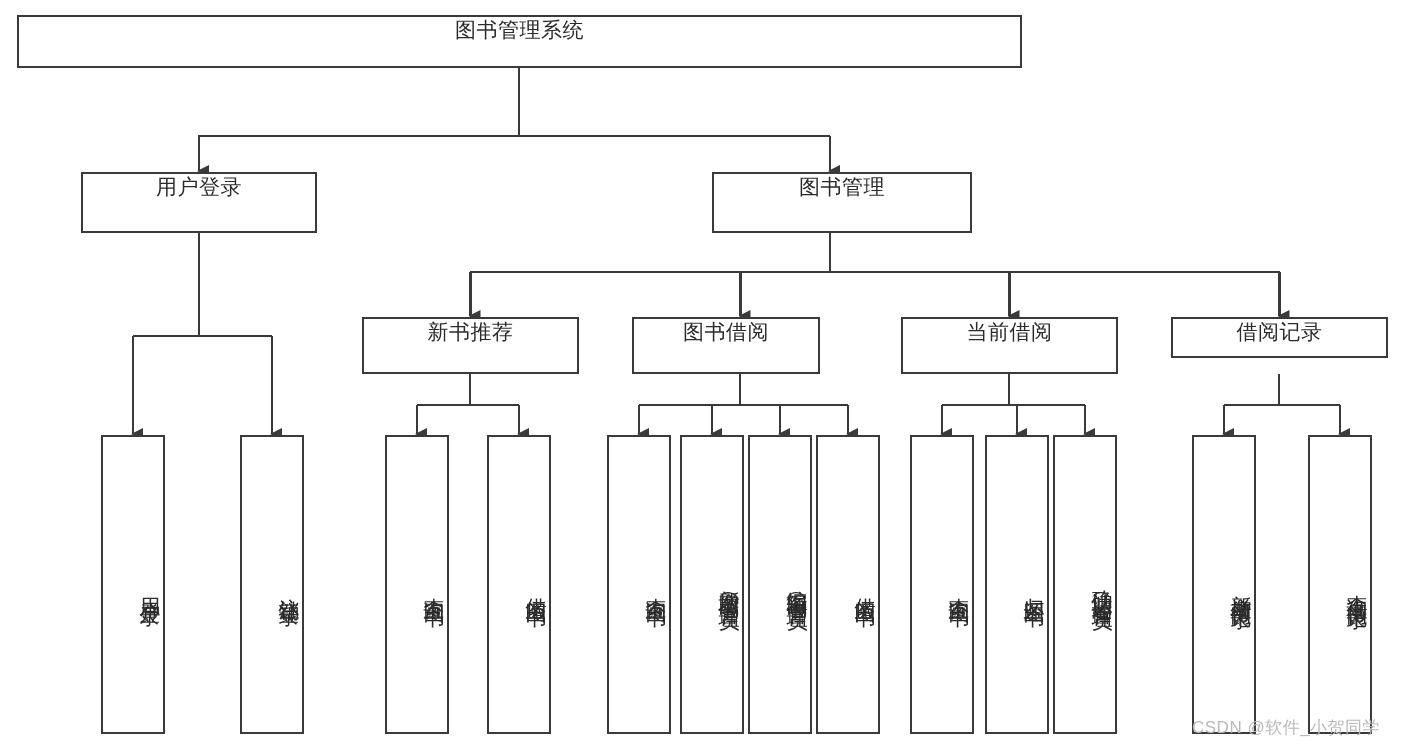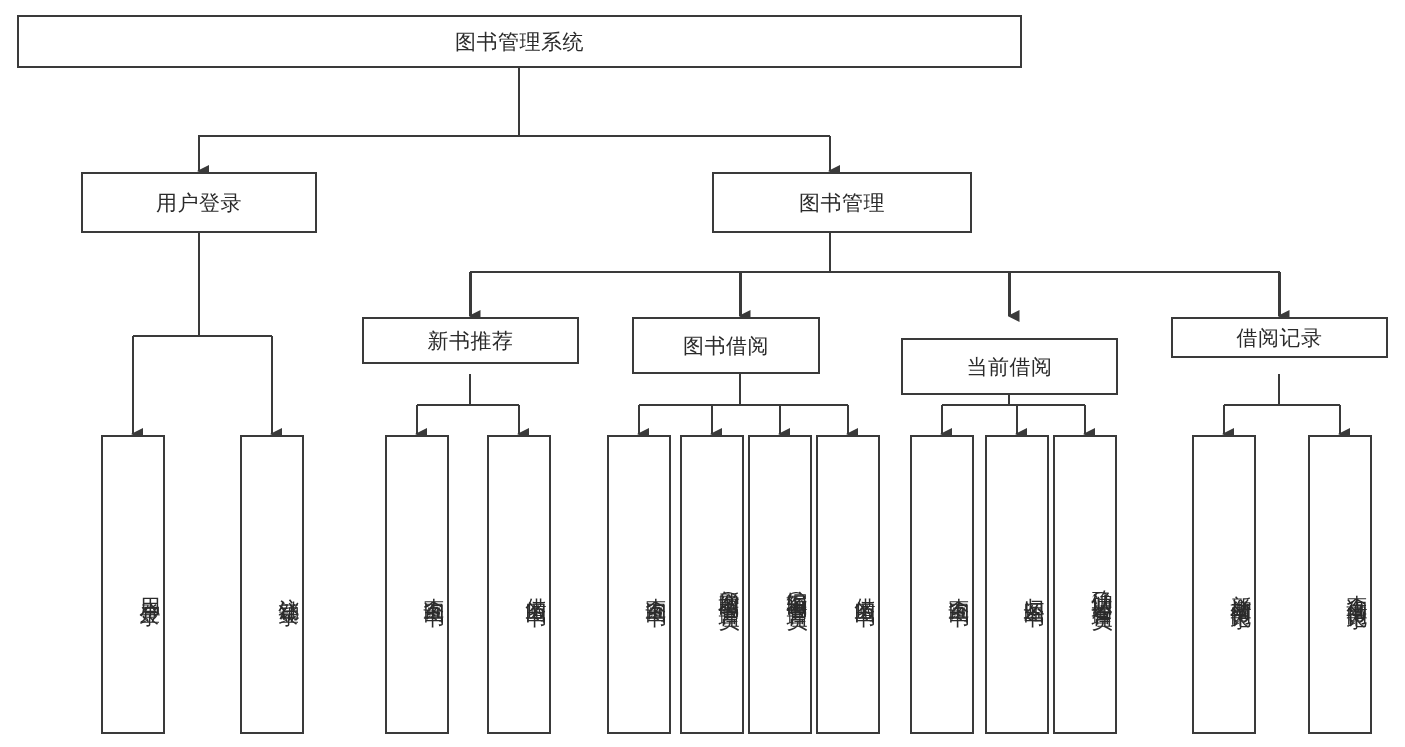--- a/index.html
+++ b/index.html
@@ -24,21 +24,20 @@
     width: 1405px;
     height: 747px;
     pointer-events: none;
   }
   .node {
     position: absolute;
     box-sizing: border-box;
     border: 2.2px solid #3a3a3a;
     background: #ffffff;
     display: flex;
-    align-items: center;
     justify-content: center;
     color: #2b2b2b;
     letter-spacing: 0.5px;
   }
   .node.horizontal {
     font-size: 21px;
     line-height: 1.2;
     white-space: nowrap;
   }
   .node.vertical {
@@ -116,27 +115,27 @@
   <div id="nodes-layer">
       <div class="node horizontal" style="left: 17px; top: 15px; width: 1005px; height: 53px;">
         <span class="hlabel">图书管理系统</span>
       </div>
       <div class="node horizontal" style="left: 81px; top: 172px; width: 236px; height: 61px;">
         <span class="hlabel">用户登录</span>
       </div>
       <div class="node horizontal" style="left: 712px; top: 172px; width: 260px; height: 61px;">
         <span class="hlabel">图书管理</span>
       </div>
-      <div class="node horizontal" style="left: 362px; top: 317px; width: 217px; height: 47px;">
+      <div class="node horizontal" style="left: 362px; top: 317px; width: 217px; height: 57px;">
         <span class="hlabel">新书推荐</span>
       </div>
       <div class="node horizontal" style="left: 632px; top: 317px; width: 188px; height: 57px;">
         <span class="hlabel">图书借阅</span>
       </div>
-      <div class="node horizontal" style="left: 901px; top: 317px; width: 217px; height: 57px; margin-top: 21px;">
+      <div class="node horizontal" style="left: 901px; top: 317px; width: 217px; height: 57px;">
         <span class="hlabel">当前借阅</span>
       </div>
       <div class="node horizontal" style="left: 1171px; top: 317px; width: 217px; height: 41px;">
         <span class="hlabel">借阅记录</span>
       </div>
       <div class="node vertical" style="left: 101px; top: 435px; width: 64px; height: 299px;">
         <span class="vlabel">用户登录</span>
       </div>
       <div class="node vertical" style="left: 240px; top: 435px; width: 64px; height: 299px;">
         <span class="vlabel">注销登录</span>
@@ -169,14 +168,15 @@
         <span class="vlabel">确认归还（管理员）</span>
       </div>
       <div class="node vertical" style="left: 1192px; top: 435px; width: 64px; height: 299px;">
         <span class="vlabel">新增借阅记录</span>
       </div>
       <div class="node vertical" style="left: 1308px; top: 435px; width: 64px; height: 299px;">
         <span class="vlabel">查询借阅记录</span>
       </div>
     </div>
 
+  <div class="watermark" style="left: 1192px; top: 716px; color: rgb(185, 185, 185);">CSDN @软件_小贺同学</div>
 
 </div>
 
 </body></html>

